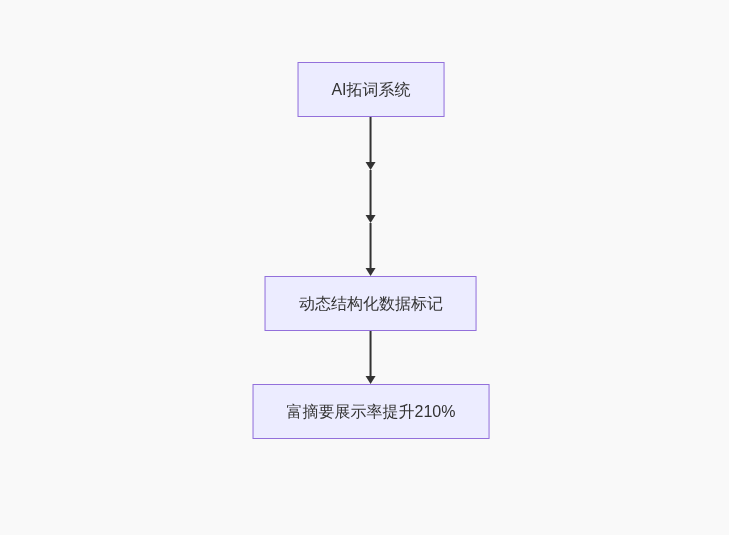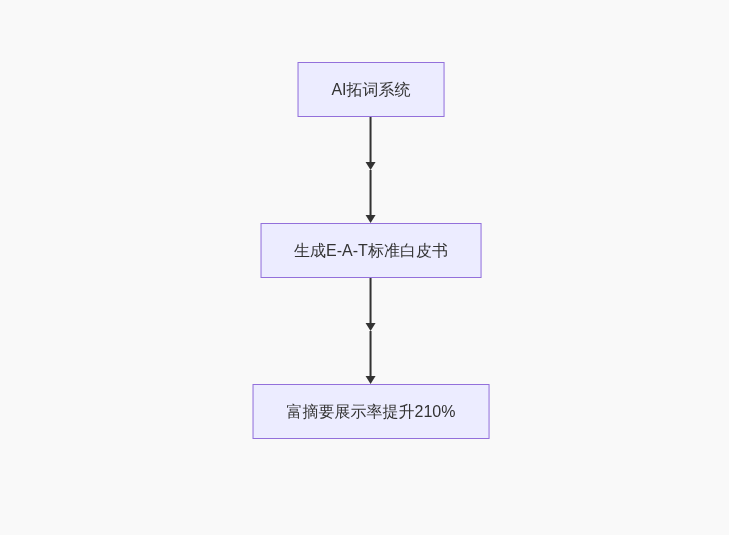--- a/index.html
+++ b/index.html
@@ -70,29 +70,29 @@
     <span class="line"></span>
     <span class="head"></span>
   </div>
 
 
   <div class="arrow">
     <span class="line"></span>
     <span class="head"></span>
   </div>
 
-  <div class="node">
-    <span>生成E-A-T标准白皮书</span>
-  </div>
 
   <div class="arrow">
     <span class="line"></span>
     <span class="head"></span>
   </div>
 
+  <div class="node">
+    <span>动态结构化数据标记</span>
+  </div>
 
   <div class="arrow">
     <span class="line"></span>
     <span class="head"></span>
   </div>
 
   <div class="node">
     <span>富摘要展示率提升210%</span>
   </div>
 

